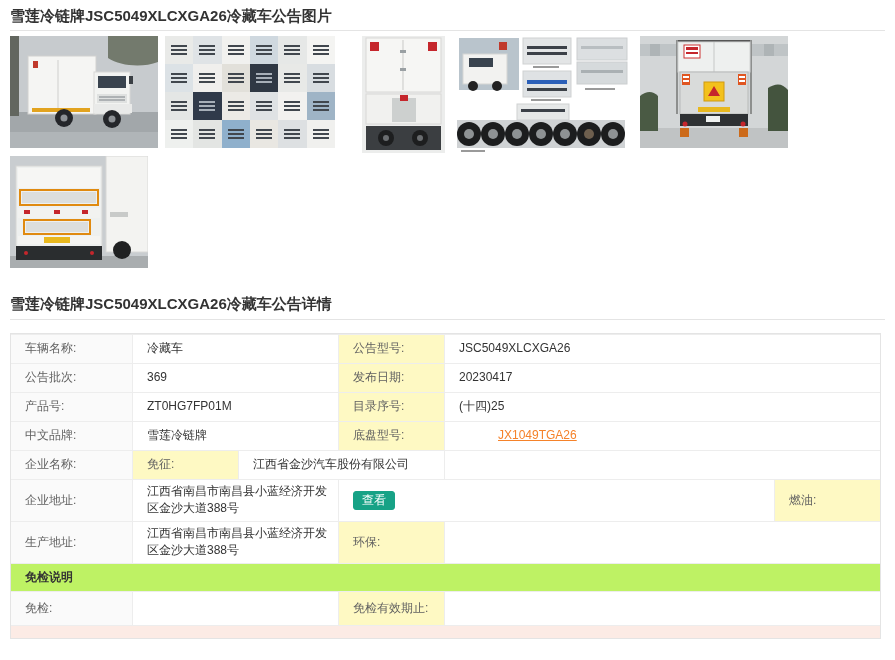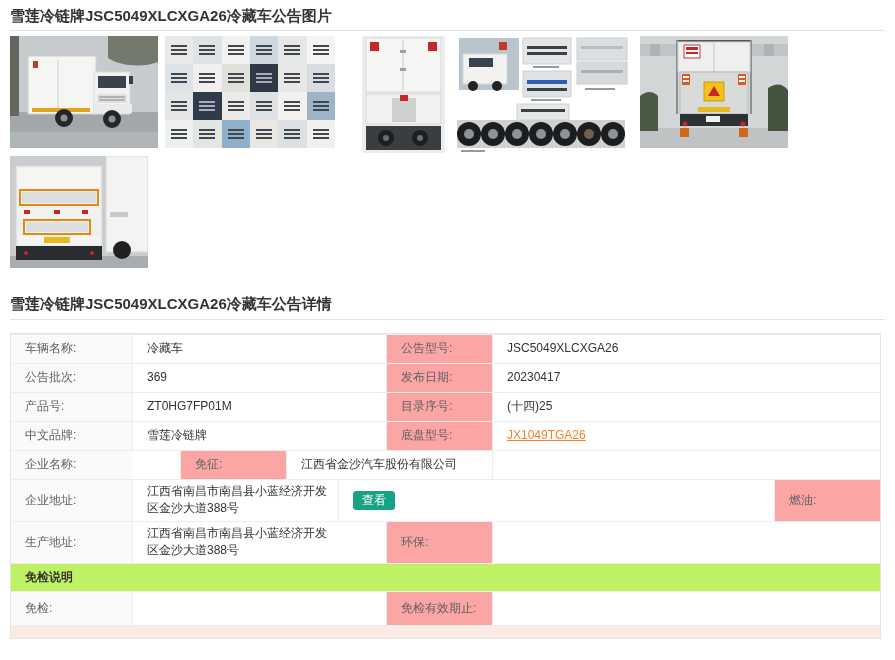--- a/index.html
+++ b/index.html
@@ -29,29 +29,29 @@
        font-family:"Liberation Sans","DejaVu Sans",sans-serif;}
   .btn-plain{background:#fff;border:1px solid #dcdcdc;color:#c6c9cc;padding:4px 11px;}
   .btn-primary{background:#3d94f5;border:1px solid #3d94f5;color:#fff;padding:5px 12px;margin-left:8px;}
   .btn-view{background:#17a286;border:1px solid #17a286;color:#fff;
             font-size:12px;line-height:13px;padding:2px 8px;border-radius:3px;cursor:pointer;}
   .trow{display:flex;border-top:1px solid #ededed;}
   .cell{box-sizing:border-box;padding:5px 10px 6px 14px;font-size:12px;line-height:17px;
         display:flex;align-items:center;}
   .c1{width:121px;background:#fafafa;color:#616161;}
   .c2{width:206px;color:#333;border-left:1px solid #ededed;}
-  .c3{width:106px;background:#fca5a5;color:#616161;border-left:1px solid #ededed;margin-left:48px;}
+  .c3{width:106px;background:#fef9c3;color:#616161;border-left:1px solid #ededed;}
   .c4{flex:1;color:#333;border-left:1px solid #ededed;}
   .row-tall .cell{padding-top:3px;padding-bottom:4px;}
   .row-last .cell{padding-top:8px;padding-bottom:8px;}
   .section-row{border-top:1px solid #ededed;background:#bef264;
                font-size:12px;font-weight:bold;color:#333;
                padding:5px 10px 5px 14px;line-height:17px;}
   .sliver-row{border-top:1px solid #ededed;background:#fcebe5;height:12px;}
-  .link-orange{color:#f5822a;text-decoration:underline;cursor:pointer;}
+  .link-orange{color:#f5822a;text-decoration:underline;cursor:pointer;margin-left:39px;}
 </style>
 </head>
 <body>
 
 <div class="container">
 
   <h1 class="sec-title">雪莲冷链牌JSC5049XLCXGA26冷藏车公告图片</h1>
 
   <div class="gallery">
 

